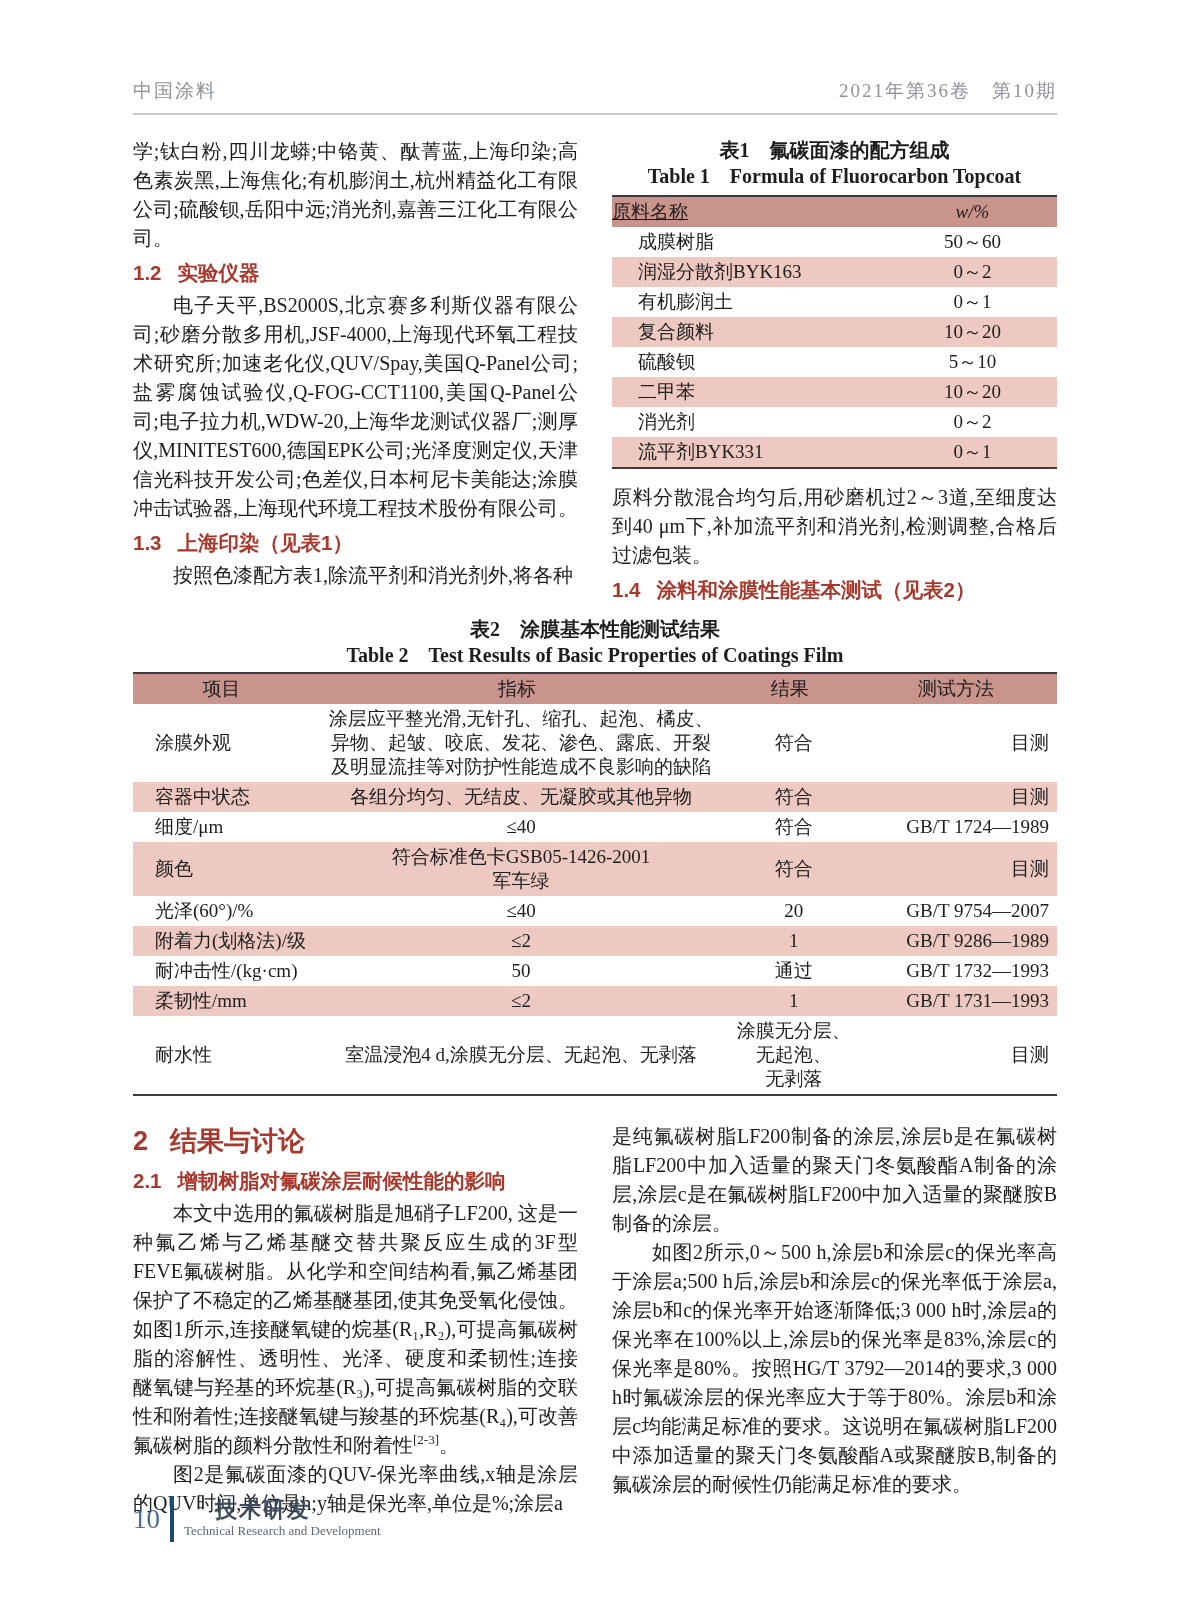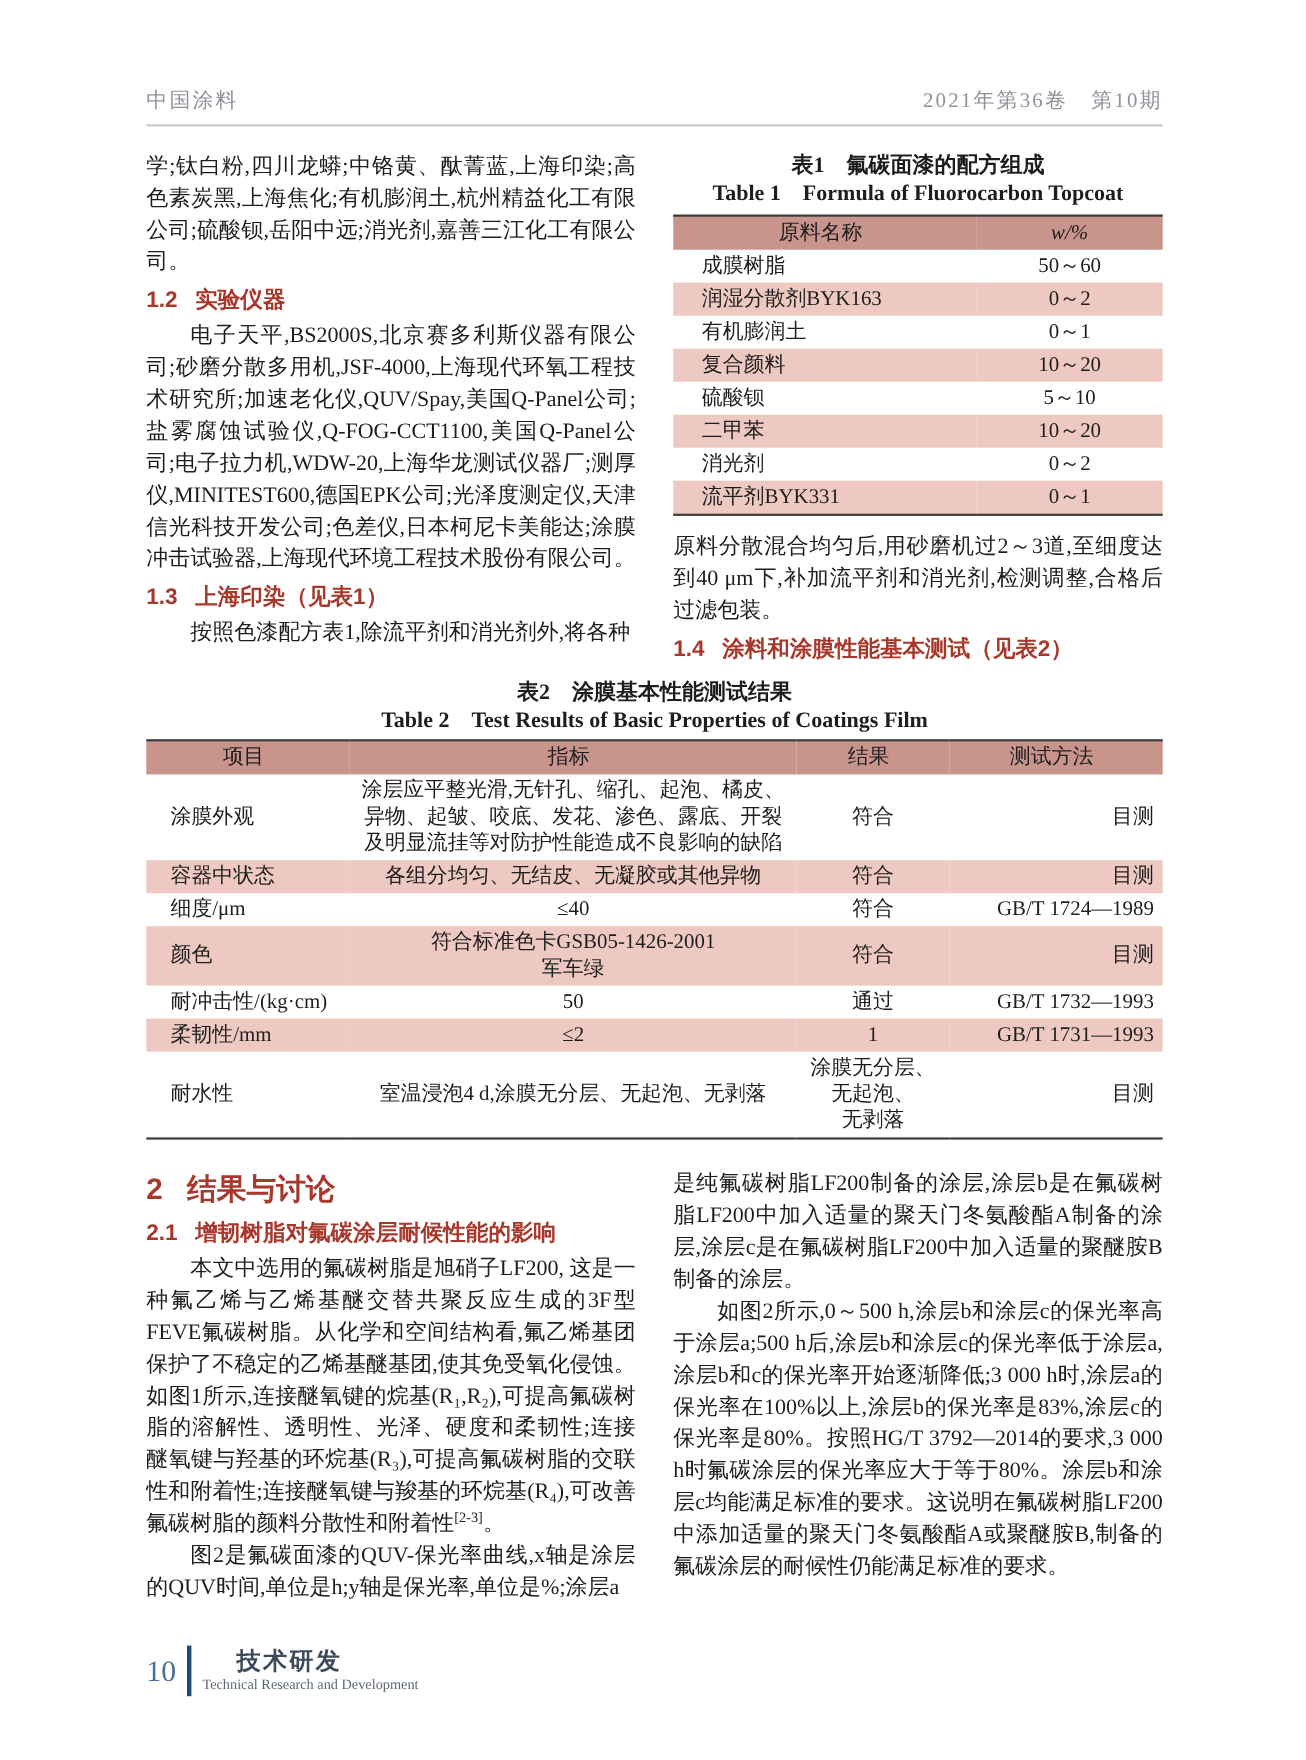--- a/index.html
+++ b/index.html
@@ -50,21 +50,21 @@
     border-top:2px solid #3c3c3c;border-bottom:2px solid #3c3c3c;
     font-size:19px;}
   th,td{font-weight:normal;padding:3px 8px;line-height:24px;}
   .hdr-row{background:#c9948c;}
   .row-pink{background:#edc9c2;}
   
   .t1{margin-top:6px;}
   .t1 th,.t1 td{height:24px;}
   .t1 .c-name{width:62%;text-align:left;padding-left:26px;}
   .t1 .c-val{width:38%;text-align:center;}
-  .t1 th.c-name{text-align:center;padding-left:0;}
+  .t1 th.c-name{padding-left:0;text-decoration:underline;}
   .t1 th.c-val{font-style:italic;}
   
   .t2-block{margin-top:8px;}
   .t2{margin-top:4px;}
   .t2 .c-item{width:20%;text-align:left;padding-left:22px;}
   .t2 .c-index{width:44%;text-align:center;white-space:pre-line;}
   .t2 .c-result{width:15%;text-align:center;white-space:pre-line;}
   .t2 .c-method{width:21%;text-align:right;}
   .t2 th{text-align:center !important;padding-left:0 !important;}
   sup{font-size:13px;line-height:0;}
@@ -185,20 +185,32 @@
         <td class="c-method">GB/T 1724—1989</td>
       </tr>
       <tr class="row-pink">
         <td class="c-item">颜色</td>
         <td class="c-index">符合标准色卡GSB05-1426-2001
 军车绿</td>
         <td class="c-result">符合</td>
         <td class="c-method">目测</td>
       </tr>
       <tr>
+        <td class="c-item">光泽(60°)/%</td>
+        <td class="c-index">≤40</td>
+        <td class="c-result">20</td>
+        <td class="c-method">GB/T 9754—2007</td>
+      </tr>
+      <tr class="row-pink">
+        <td class="c-item">附着力(划格法)/级</td>
+        <td class="c-index">≤2</td>
+        <td class="c-result">1</td>
+        <td class="c-method">GB/T 9286—1989</td>
+      </tr>
+      <tr>
         <td class="c-item">耐冲击性/(kg·cm)</td>
         <td class="c-index">50</td>
         <td class="c-result">通过</td>
         <td class="c-method">GB/T 1732—1993</td>
       </tr>
       <tr class="row-pink">
         <td class="c-item">柔韧性/mm</td>
         <td class="c-index">≤2</td>
         <td class="c-result">1</td>
         <td class="c-method">GB/T 1731—1993</td>

